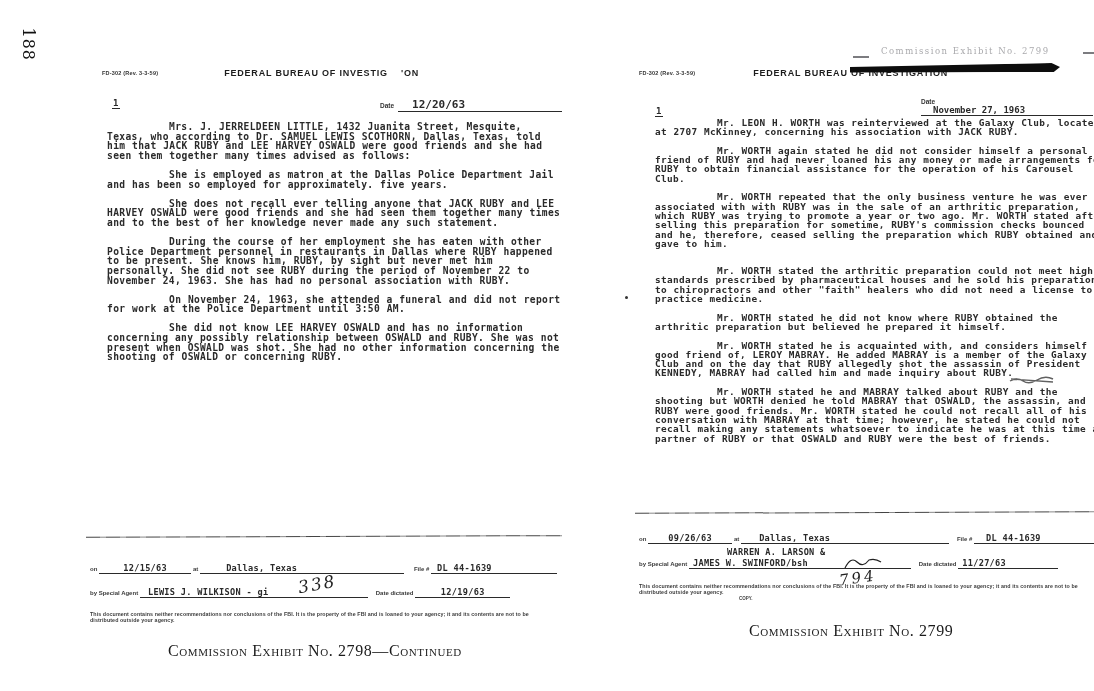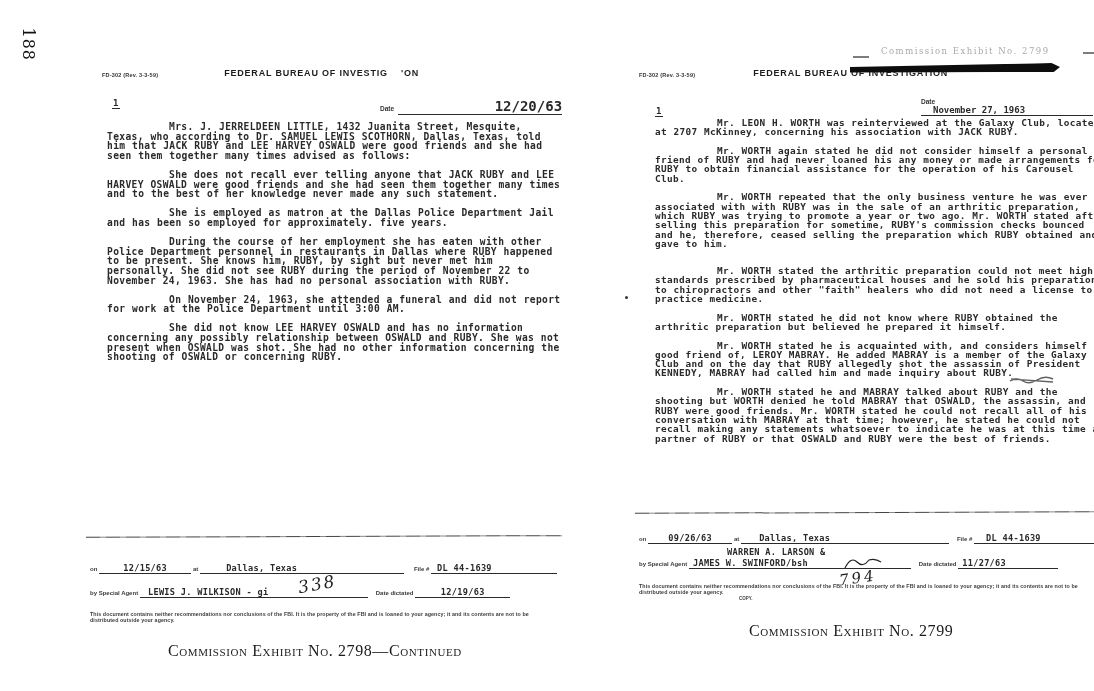--- a/index.html
+++ b/index.html
@@ -6,21 +6,21 @@
   body{
     width:1094px;height:691px;position:relative;background:#ffffff;
     font-family:"Liberation Sans",sans-serif;overflow:hidden;color:#222;
   }
   .page{position:absolute;}
   .rot-pagenum{
     position:absolute;left:18px;top:28px;width:20px;
     font-family:"DejaVu Serif",serif;font-size:16px;color:#111;
     transform:rotate(90deg);transform-origin:center;letter-spacing:1px;
   }
-  .form-head{position:absolute;width:100%;display:flex;align-items:flex-end;}
+  .form-head{position:absolute;width:100%;display:flex;align-items:center;}
   .form-no{
     font-size:5.5px;font-weight:bold;color:#333;letter-spacing:.2px;
     transform:scaleY(.9);
   }
   .fbi-title{
     font-size:9px;font-weight:bold;color:#1d1d1d;letter-spacing:.8px;
     white-space:pre;
   }
   .date-row{position:absolute;font-size:7px;color:#222;}
   .date-label{font-weight:bold;font-size:6.5px;color:#333;margin-right:4px;}
@@ -85,31 +85,31 @@
 <div class="rot-pagenum">188</div>
 
 <div class="page" style="left:80px;top:60px;width:485px;height:620px;">
 
   <div class="form-head" style="top:8px;">
     <span class="form-no" style="margin-left:22px;">FD-302 (Rev. 3-3-59)</span>
     <span class="fbi-title" style="margin-left:66px;">FEDERAL BUREAU OF INVESTIG    'ON</span>
   </div>
 
   <div class="date-row" style="left:300px;top:38px;">
-    <span class="date-label">Date</span><span class="tw uline" style="display:inline-block;width:150px;text-align:right;padding-left:14px;font-size:14px;">12/20/63</span>
+    <span class="date-label">Date</span><span class="tw uline" style="display:inline-block;width:150px;text-align:left;padding-left:14px;font-size:11px;">12/20/63</span>
   </div>
 
   <div class="pg1" style="left:32px;top:38px;">1</div>
 
   <div class="docbody" style="left:27px;top:62px;width:454px;">
     <p>Mrs. J. JERRELDEEN LITTLE, 1432 Juanita Street, Mesquite, Texas, who according to Dr. SAMUEL LEWIS SCOTHORN, Dallas, Texas, told him that JACK RUBY and LEE HARVEY OSWALD were good friends and she had seen them together many times advised as follows:</p>
+    <p>She is employed as matron at the Dallas Police Department Jail and has been so employed for approximately. five years.</p>
     <p>She does not recall ever telling anyone that JACK RUBY and LEE HARVEY OSWALD were good friends and she had seen them together many times and to the best of her knowledge never made any such statement.</p>
-    <p>She is employed as matron at the Dallas Police Department Jail and has been so employed for approximately. five years.</p>
     <p>During the course of her employment she has eaten with other Police Department personnel in restaurants in Dallas where RUBY happened to be present. She knows him, RUBY, by sight but never met him personally. She did not see RUBY during the period of November 22 to November 24, 1963.  She has had no personal association with RUBY.</p>
-    <p>On November 24, 1963, she attended a funeral and did not report for work at the Police Department until 3:00 AM.</p>
+    <p>On November 24, 1963, she attended a funeral and did not report for work at the Police Department until 3:50 AM.</p>
     <p>She did not know LEE HARVEY OSWALD and has no information concerning any possibly relationship between OSWALD and RUBY.  She was not present when OSWALD was shot.  She had no other information concerning the shooting of OSWALD or concerning RUBY.</p>
   </div>
 
   <div class="hrule fuzzy" style="left:6px;top:476px;width:476px;transform:rotate(-.2deg);"></div>
 
   <div class="frow" style="left:10px;top:503px;">
     <span class="lab">on</span>
     <span class="val" style="width:92px;text-align:center;">12/15/63</span>
     <span class="lab">at</span>
     <span class="val" style="width:178px;text-align:left;padding-left:26px;">Dallas, Texas</span>

